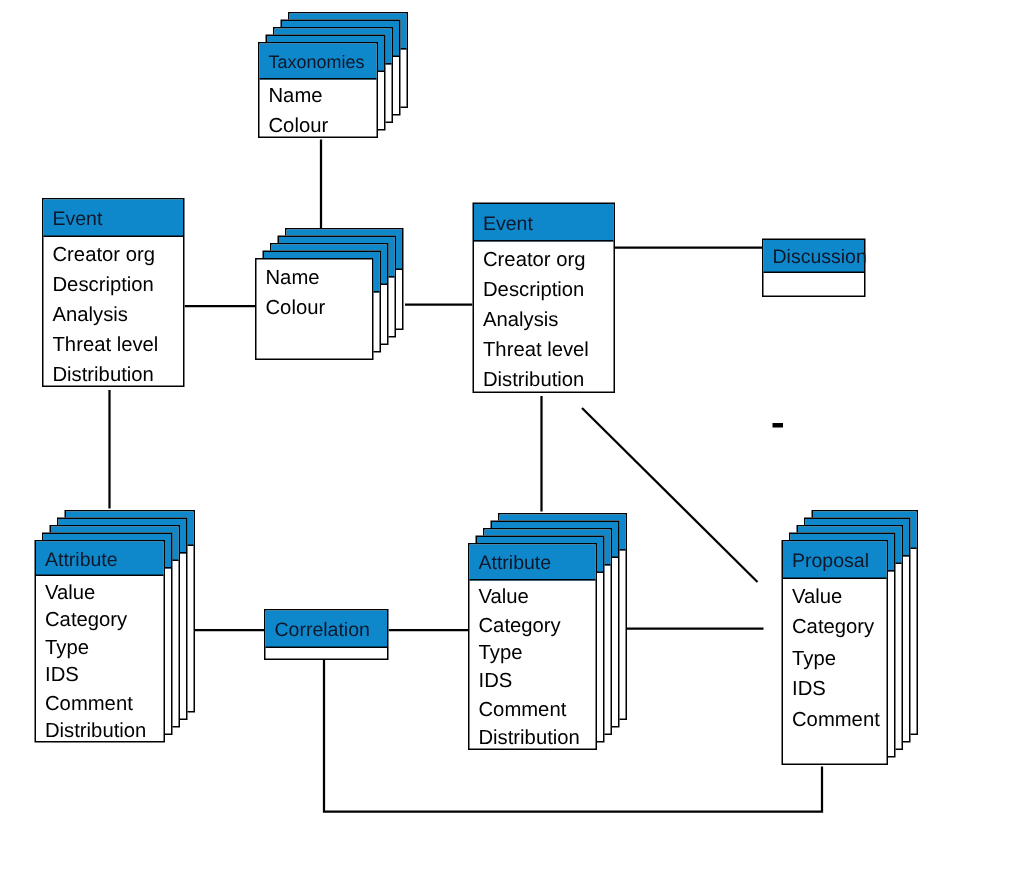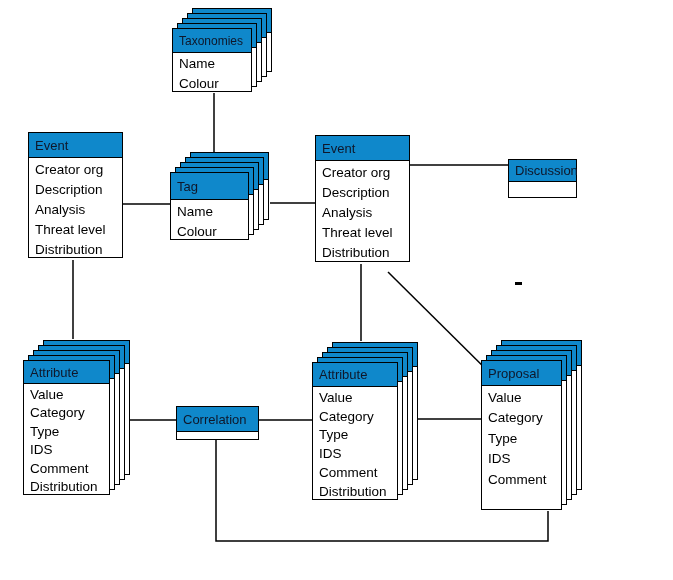--- a/index.html
+++ b/index.html
@@ -46,21 +46,21 @@
   .g4{transform:translate(20px,-20px);z-index:2;}
 
   #taxonomies      {left:172px;top:28px; width:80px; height:64px; --hh:24px;--rh:19.5px;}
   #event-left      {left:28px; top:132px;width:95px; height:126px;--hh:25px;--rh:20px;}
   #tag             {left:170px;top:172px;width:79px; height:68px; --hh:27px;--rh:20px;}
   #event-center    {left:315px;top:135px;width:95px; height:127px;--hh:25px;--rh:20px;}
   #discussion      {left:508px;top:141px;width:69px; height:39px;margin-top:18px; --hh:22px;}
   #attribute-left  {left:23px; top:360px;width:87px; height:135px;--hh:23px;--rh:18.5px;}
   #correlation     {left:176px;top:406px;width:83px; height:34px;border-radius:13px; --hh:25px;}
   #attribute-center{left:312px;top:362px;width:86px; height:138px;--hh:24px;--rh:18.8px;}
-  #proposal        {left:481px;top:360px;width:81px; height:150px;text-align:right;--hh:25px;--rh:20.5px;}
+  #proposal        {left:521px;top:360px;width:71px; height:150px;text-align:right;--hh:25px;--rh:20.5px;}
 </style>
 </head>
 <body>
 
 <div class="canvas">
 
   <svg class="wires" width="673" height="580" viewBox="0 0 673 580" stroke="#000000" stroke-width="1.5" fill="none">
     <line x1="214" y1="93" x2="214" y2="153"></line>
     <line x1="123" y1="204" x2="170" y2="204"></line>
     <line x1="270" y1="203" x2="315" y2="203"></line>
@@ -105,23 +105,20 @@
         </div>
     </div>
   </div>
 
   <div class="entity" id="tag">
     <div class="ghost g4"></div>
     <div class="ghost g3"></div>
     <div class="ghost g2"></div>
     <div class="ghost g1"></div>
     <div class="card">
-      <div class="card-header">
-        <span class="title">Tag</span>
-      </div>
       <div class="card-body">
           <div class="row">Name</div>
           <div class="row">Colour</div>
         </div>
     </div>
   </div>
 
   <div class="entity" id="event-center">
     <div class="card">
       <div class="card-header">

